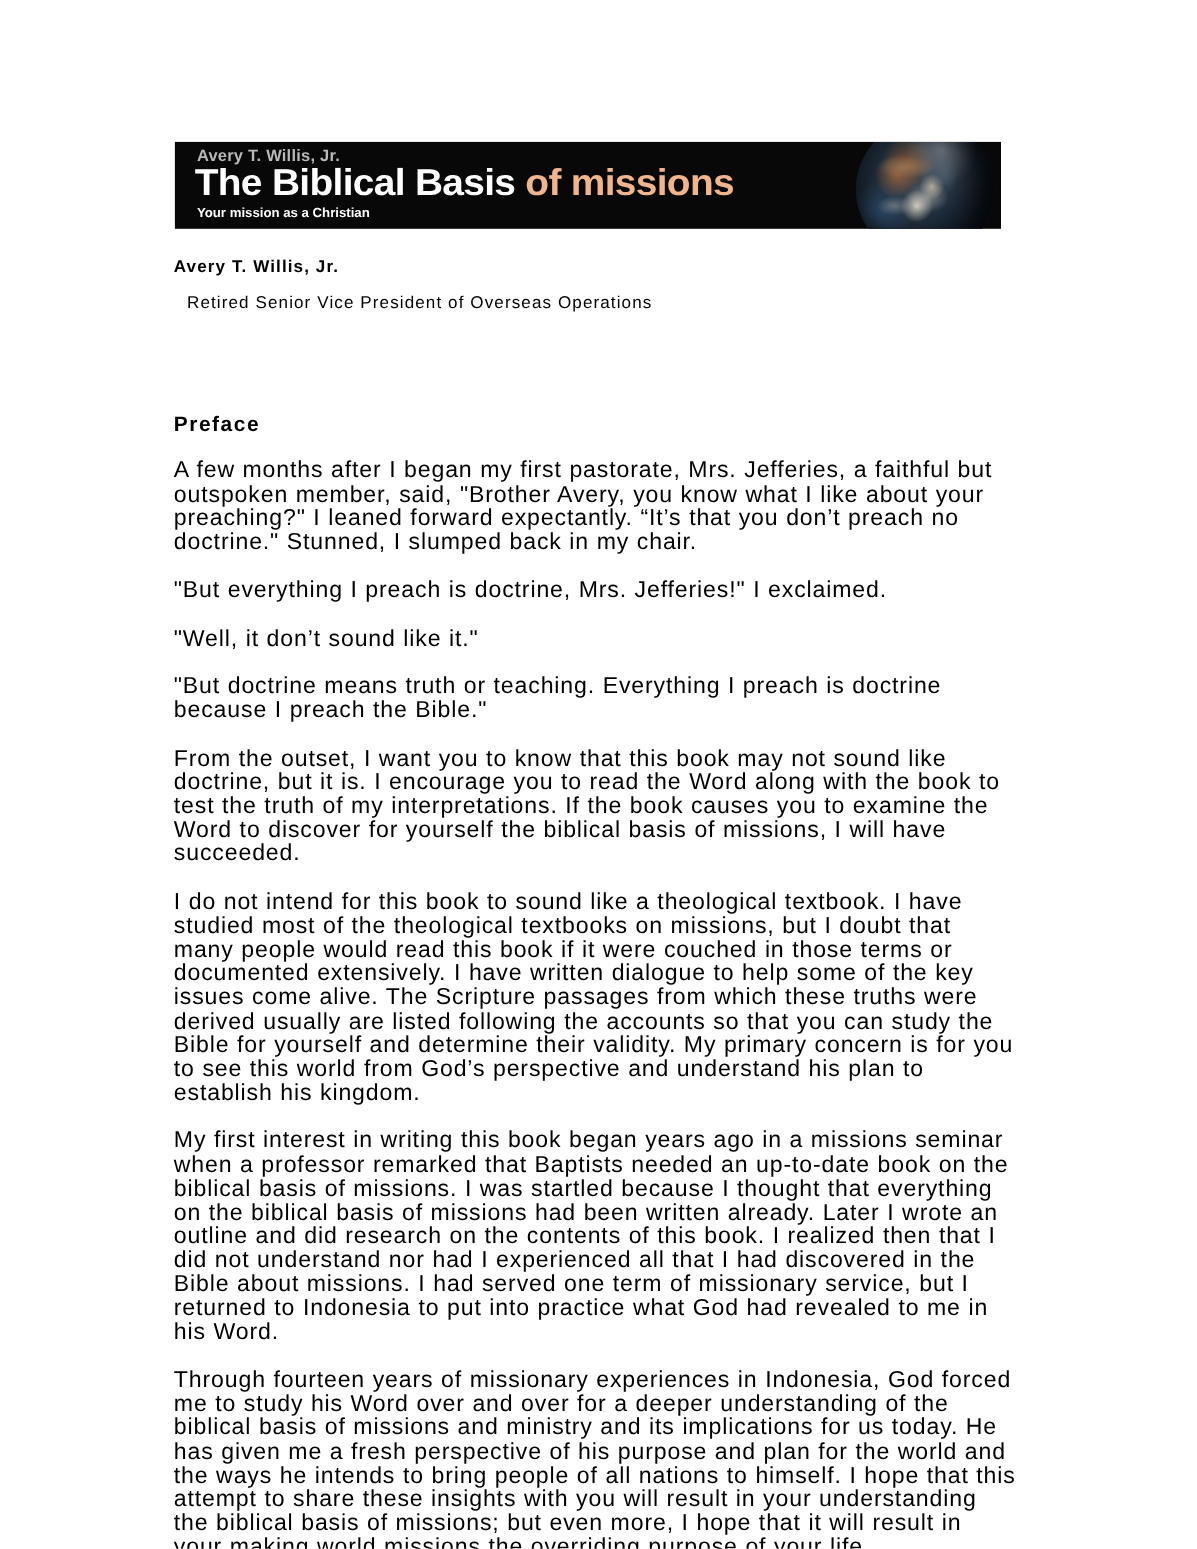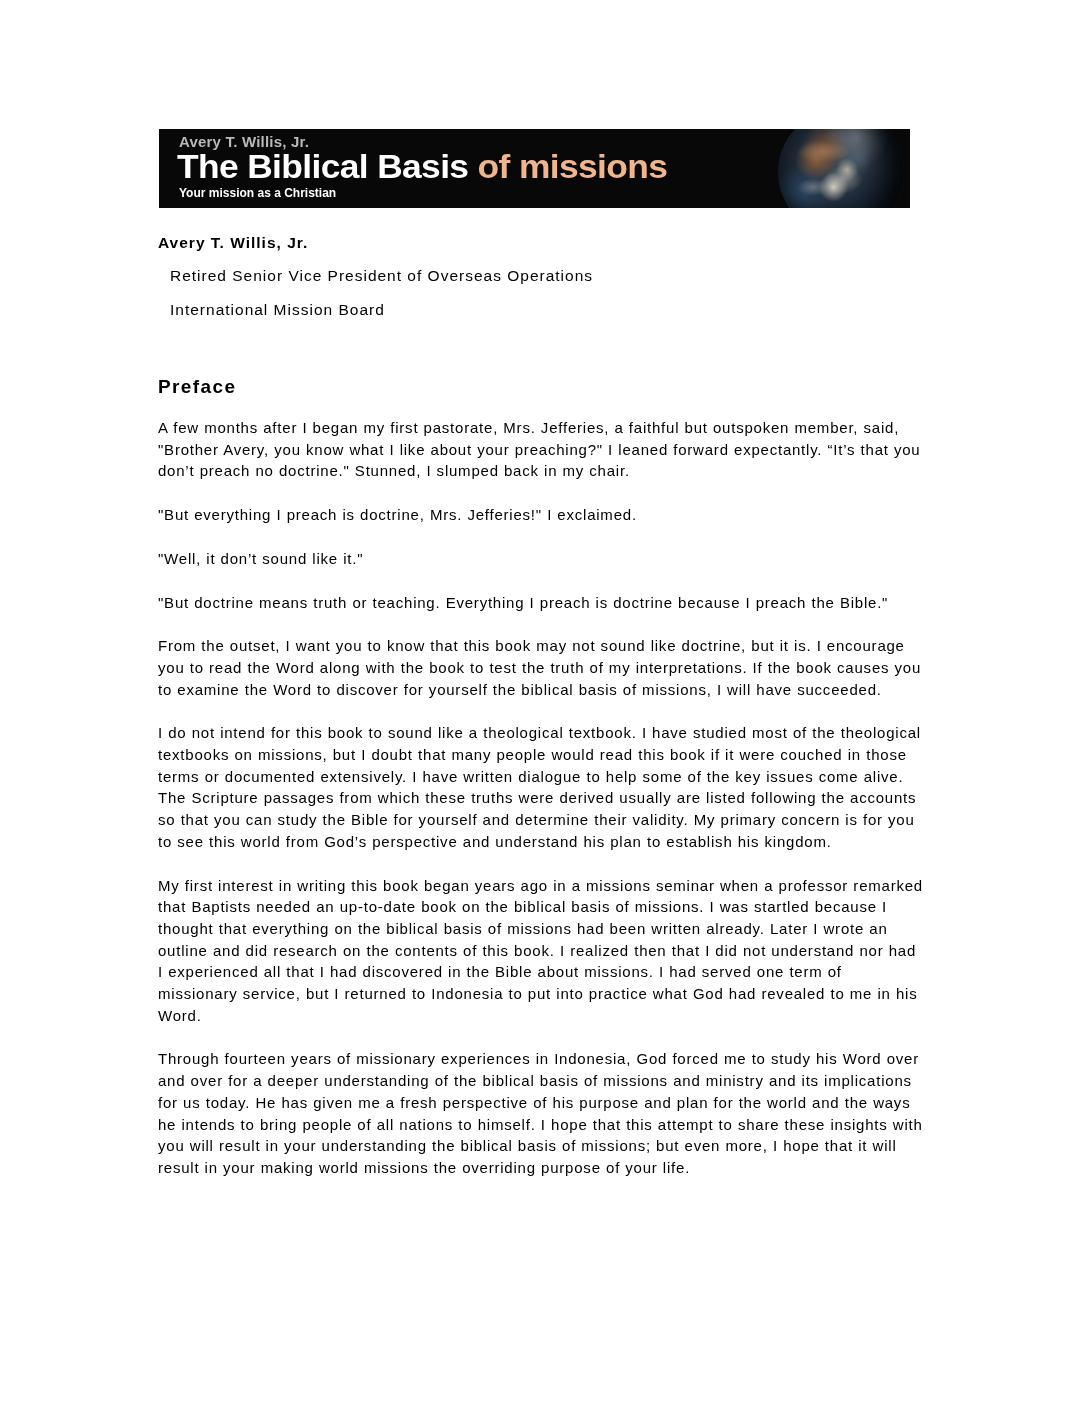--- a/index.html
+++ b/index.html
@@ -149,21 +149,21 @@
     top: 144px;
   }
 
   .body-stack {
     position: absolute;
     left: 0;
     top: 185px;
     width: 766px;
   }
   p.para {
-    font-size: 15px;
+    font-size: 21px;
     line-height: 21.7px;
     letter-spacing: 0.78px;
     margin: 0 0 22px 0;
     text-align: left;
     word-spacing: 0.3px;
   }
   p.para:last-child {
     margin-bottom: 0;
   }
   p.closing {
@@ -185,21 +185,20 @@
       <div class="banner-title"><span class="w">The Biblical Basis </span><span class="o">of missions</span></div>
       <div class="banner-tagline">Your mission as a Christian</div>
     </div>
   </div>
 
   <div class="content">
 
     <div class="author-block">
       <div class="author-name">Avery T. Willis, Jr.</div>
       <div class="author-line">Retired Senior Vice President of Overseas Operations</div>
-      <div class="author-line">International Mission Board</div>
     </div>
 
     <div class="section-heading">Preface</div>
 
     <div class="body-stack">
       <p class="para">A few months after I began my first pastorate, Mrs. Jefferies, a faithful but outspoken member, said, "Brother Avery, you know what I like about your preaching?" I leaned forward expectantly. “It’s that you don’t preach no doctrine." Stunned, I slumped back in my chair.</p>
       <p class="para">"But everything I preach is doctrine, Mrs. Jefferies!" I exclaimed.</p>
       <p class="para">"Well, it don’t sound like it."</p>
       <p class="para">"But doctrine means truth or teaching. Everything I preach is doctrine because I preach the Bible."</p>
       <p class="para">From the outset, I want you to know that this book may not sound like doctrine, but it is. I encourage you to read the Word along with the book to test the truth of my interpretations. If the book causes you to examine the Word to discover for yourself the biblical basis of missions, I will have succeeded.</p>

